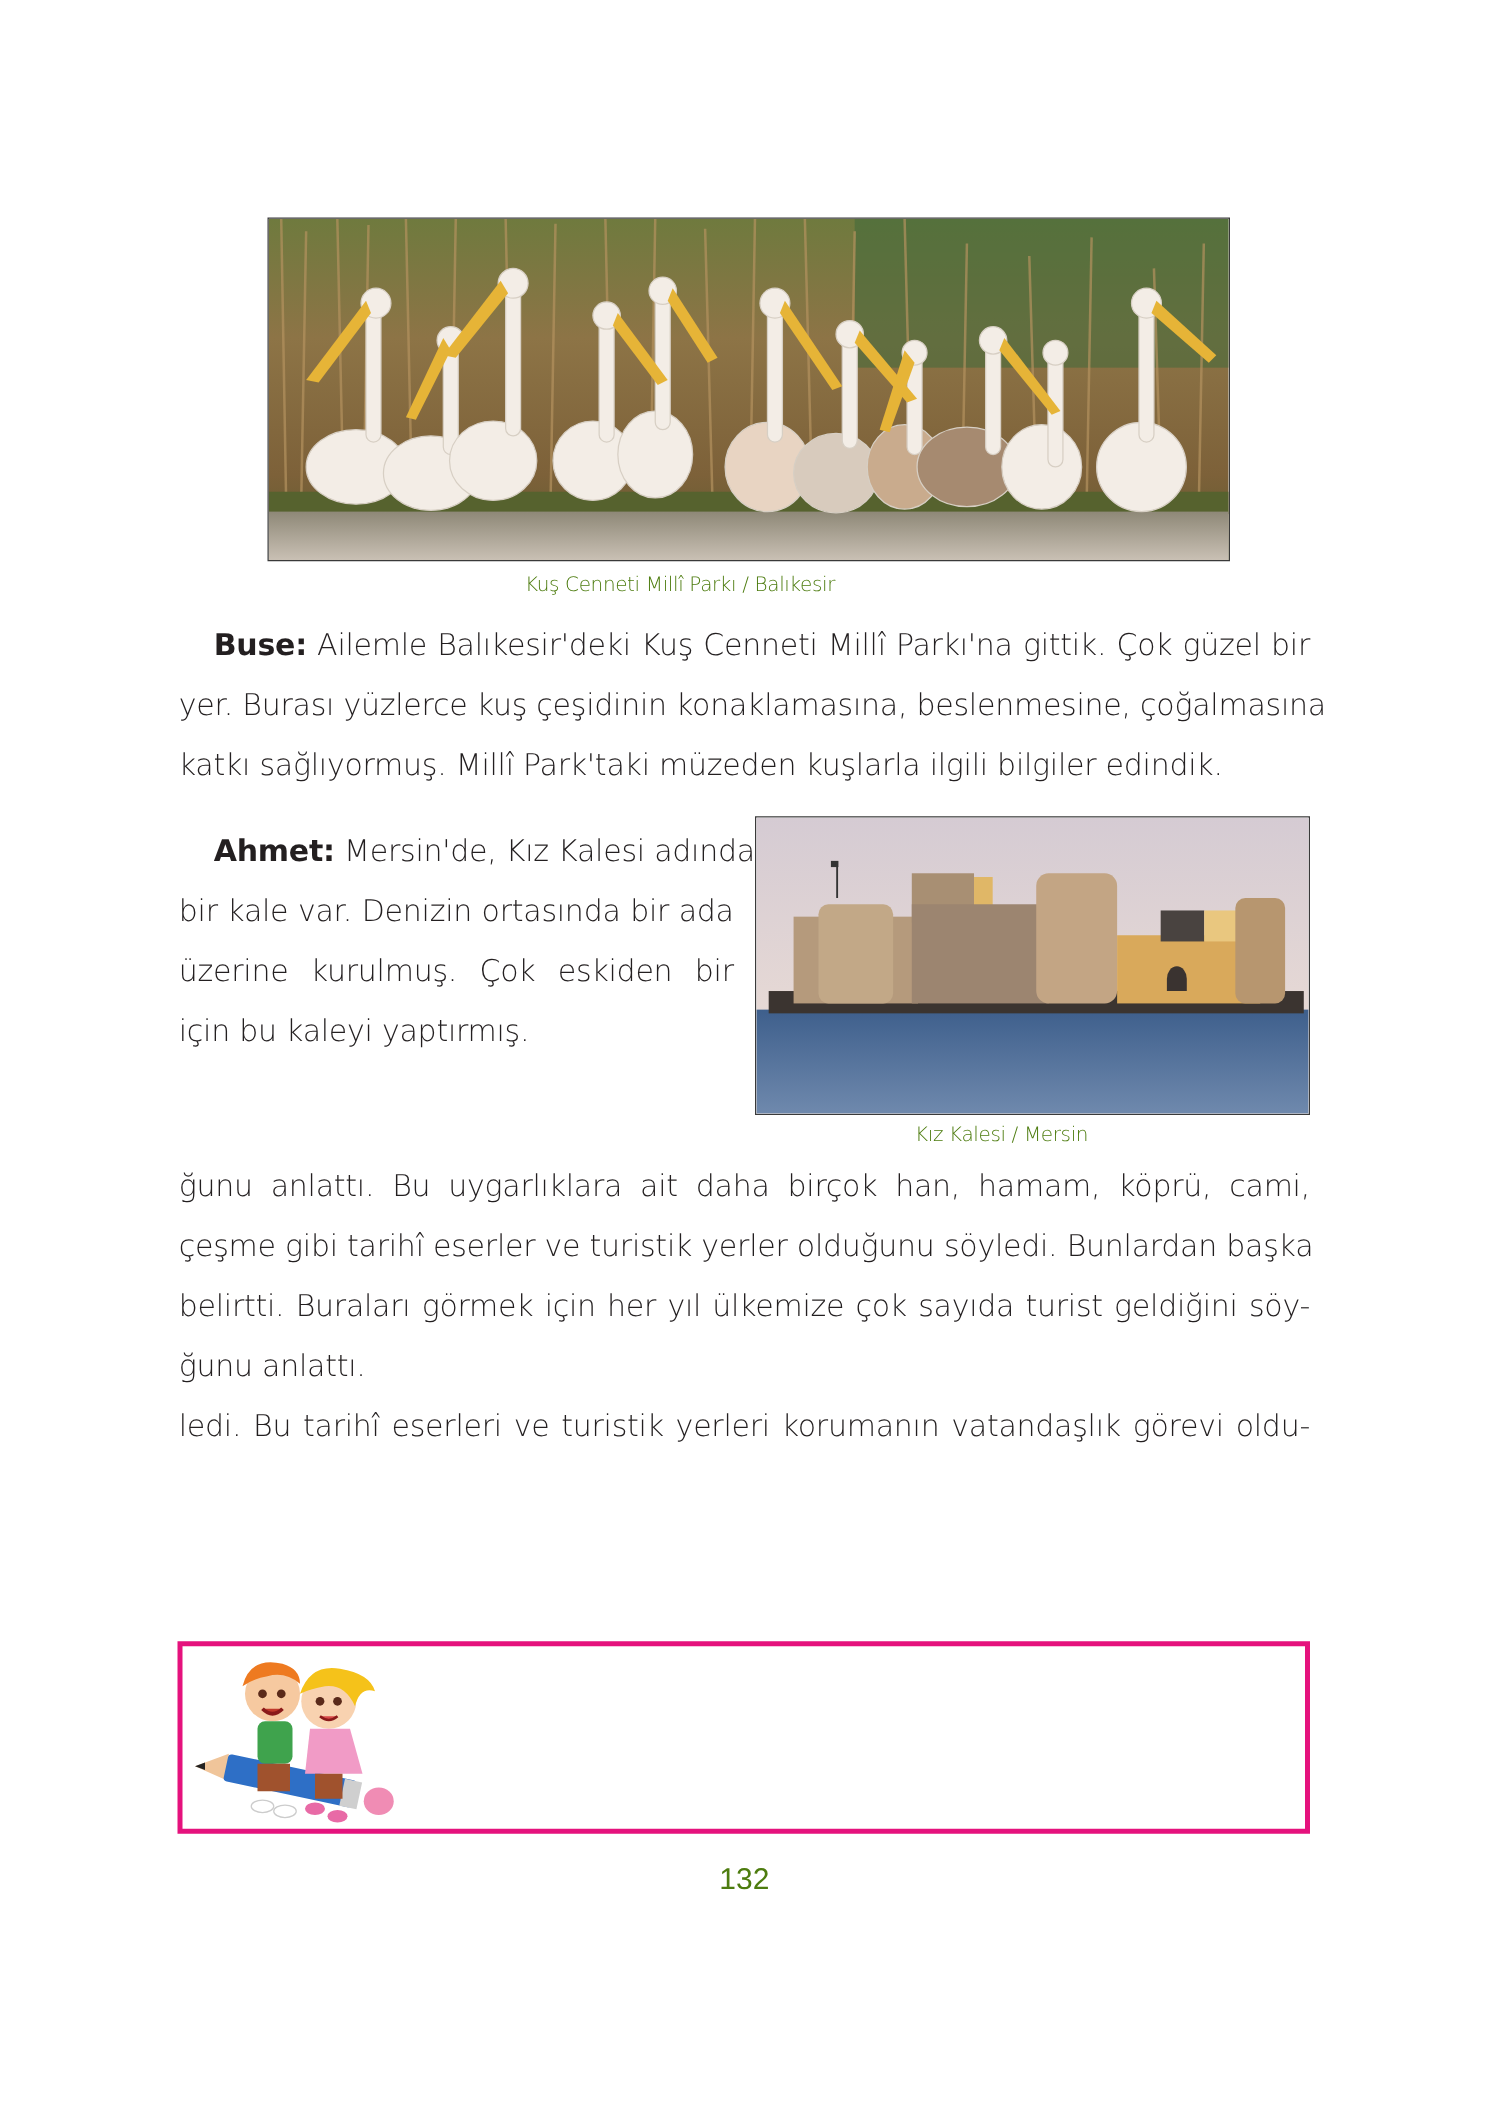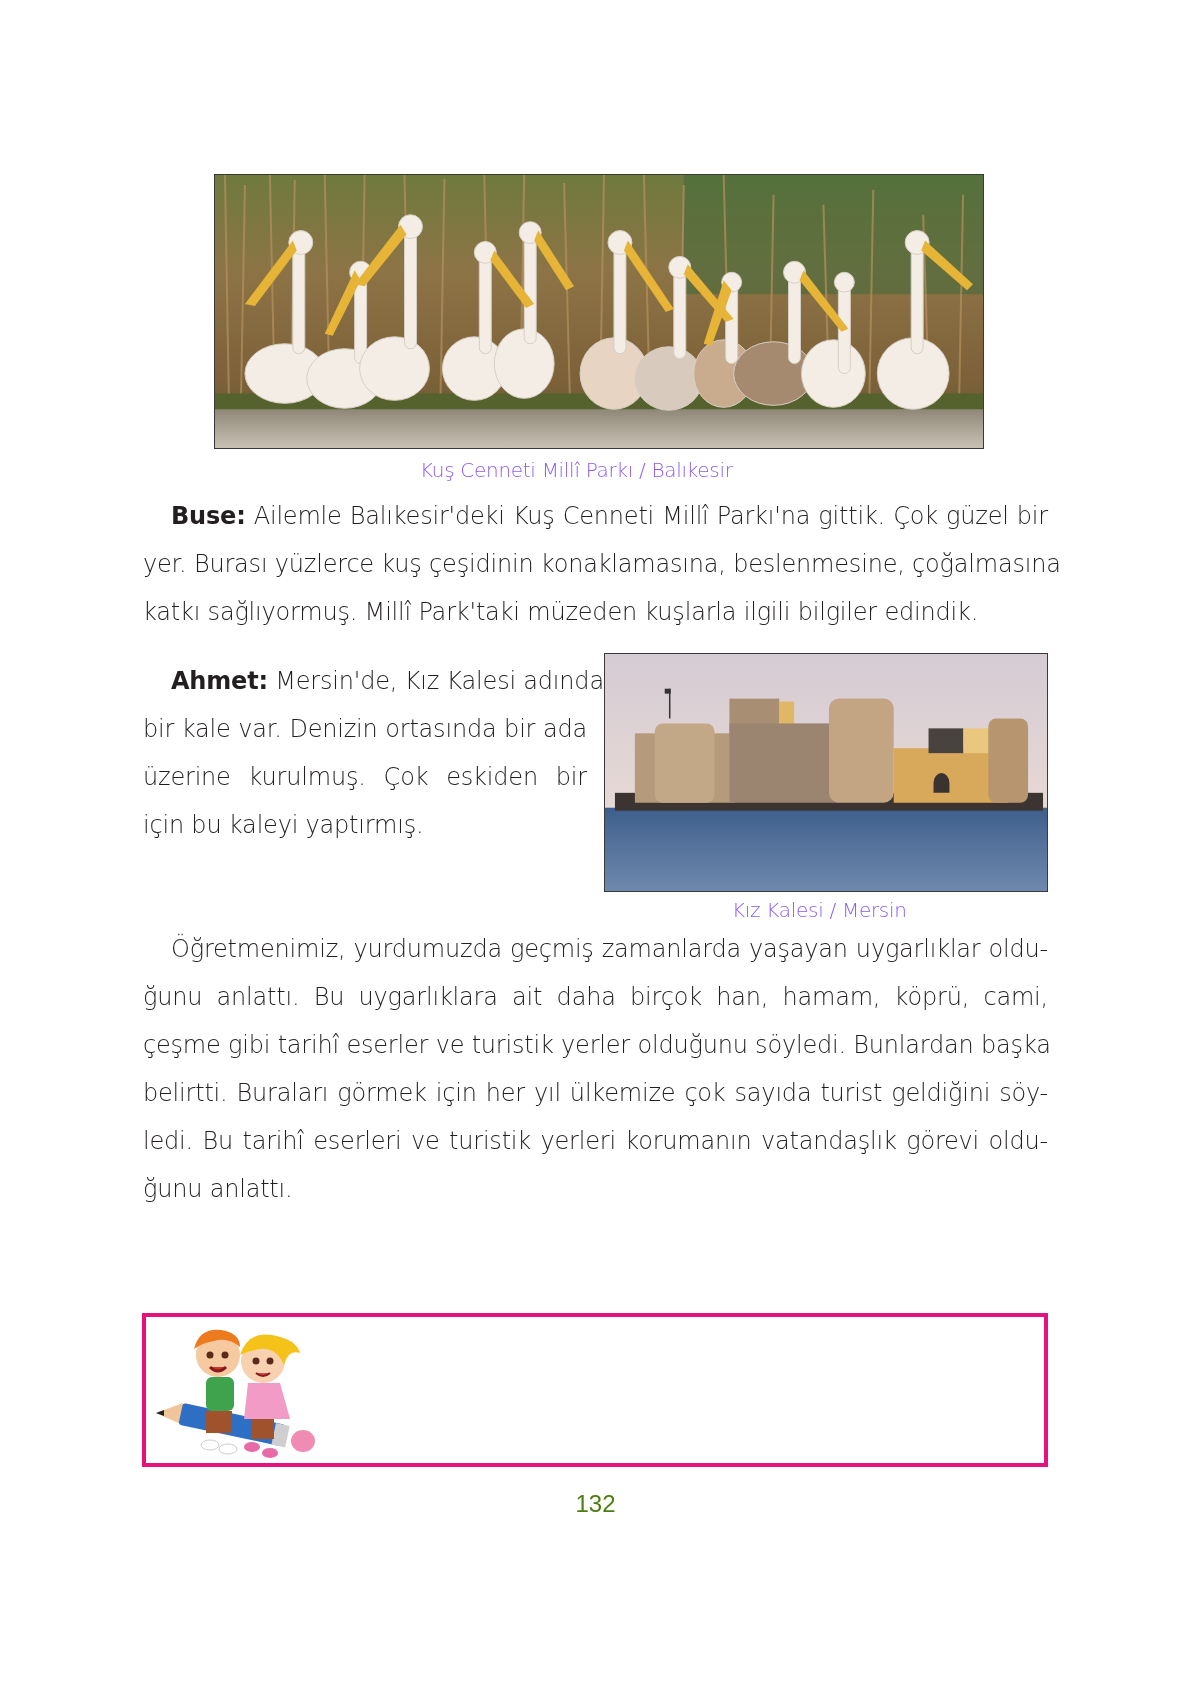--- a/index.html
+++ b/index.html
@@ -5,21 +5,21 @@
   html, body { margin: 0; padding: 0; }
   body {
     width: 1191px; height: 1684px; background: #ffffff; position: relative; overflow: hidden;
     font-family: "DejaVu Sans", sans-serif; color: #231f20;
   }
   .abs { position: absolute; }
   .photo {
     position: absolute; border: 1.5px solid #3a3a3a; box-sizing: border-box; overflow: hidden;
   }
   .caption {
-    position: absolute; font-size: 20px; font-weight: 300; color: #8b5cf6; white-space: nowrap;
+    position: absolute; font-size: 16px; font-weight: 300; color: #4d7c0f; white-space: nowrap;
     letter-spacing: -0.3px;
   }
   .para {
     position: absolute; font-size: 24px; line-height: 48px; text-align: justify;
     letter-spacing: -0.2px; font-weight: 300;
   }
   .para .line { display: block; text-align: justify; text-align-last: justify; height: 48px; white-space: nowrap; }
   .para .line.last { text-align-last: left; }
   .para .line.indent { padding-left: 28px; }
   .speaker { font-weight: bold; }
@@ -165,26 +165,25 @@
 <div class="caption" style="left:732px; top:898px;">Kız Kalesi / Mersin</div>
 
 <div class="para" style="left:143px; top:657px; width:444px;">
   <span class="line indent"><span class="speaker">Ahmet:</span><span> Mersin'de, Kız Kalesi adında</span></span>
   <span class="line">bir kale var. Denizin ortasında bir ada</span>
   <span class="line">üzerine kurulmuş. Çok eskiden bir</span>
   <span class="line last">için bu kaleyi yaptırmış.</span>
 </div>
 
 <div class="para" style="left:143px; top:925px; width:905px;">
-  <span class="line indent">Öğretmenimiz, yurdumuzda geçmiş zamanlarda yaşayan uygarlıklar oldu-</span>
   <span class="line">ğunu anlattı. Bu uygarlıklara ait daha birçok han, hamam, köprü, cami,</span>
   <span class="line">çeşme gibi tarihî eserler ve turistik yerler olduğunu söyledi. Bunlardan başka</span>
   <span class="line">belirtti. Buraları görmek için her yıl ülkemize çok sayıda turist geldiğini söy-</span>
+  <span class="line last">ğunu anlattı.</span>
   <span class="line">ledi. Bu tarihî eserleri ve turistik yerleri korumanın vatandaşlık görevi oldu-</span>
-  <span class="line last">ğunu anlattı.</span>
 </div>
 
 <div class="task-box">
   <svg class="abs" style="left:2px; top:6px;" width="168" height="140" viewBox="0 0 168 140">
 
     <polygon points="8,90 35,80 35,102" fill="#f0c59a"></polygon>
     <polygon points="8,90 16,87 16,93" fill="#222"></polygon>
     <rect x="35" y="80" width="105" height="22" rx="3" fill="#2e6fc6" transform="rotate(12 35 80)"></rect>
     <rect x="128" y="100" width="14" height="22" fill="#cfcfcf" transform="rotate(12 128 100)"></rect>
     <ellipse cx="155" cy="118" rx="12" ry="11" fill="#f08cb4"></ellipse>

